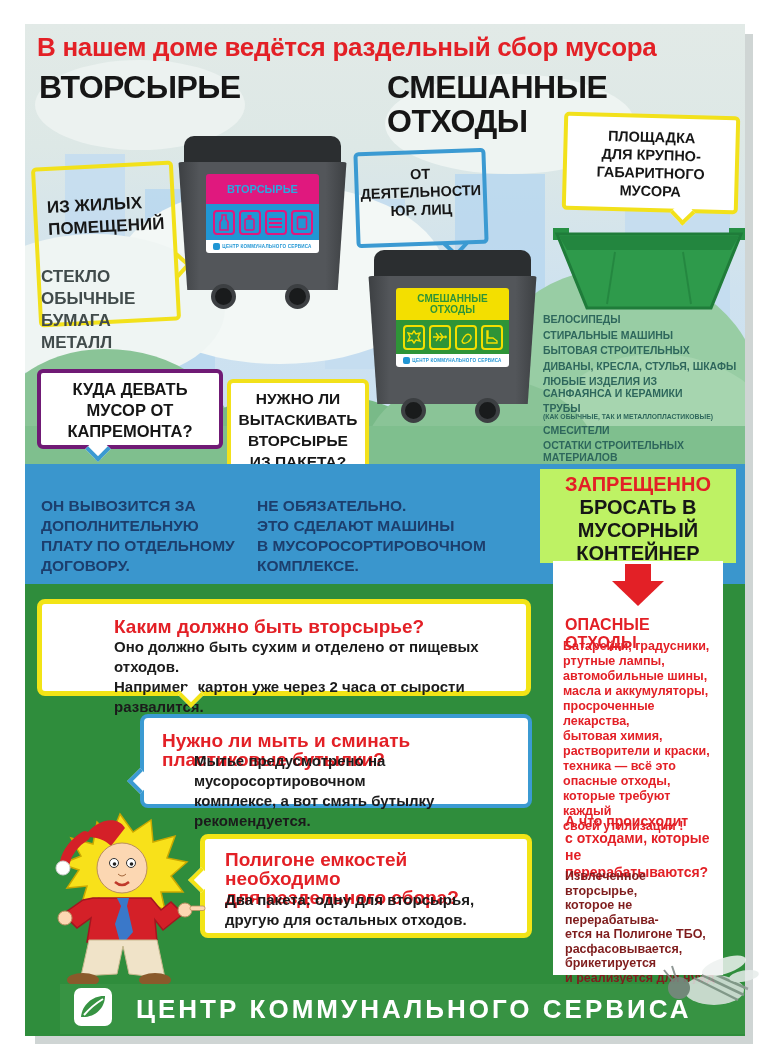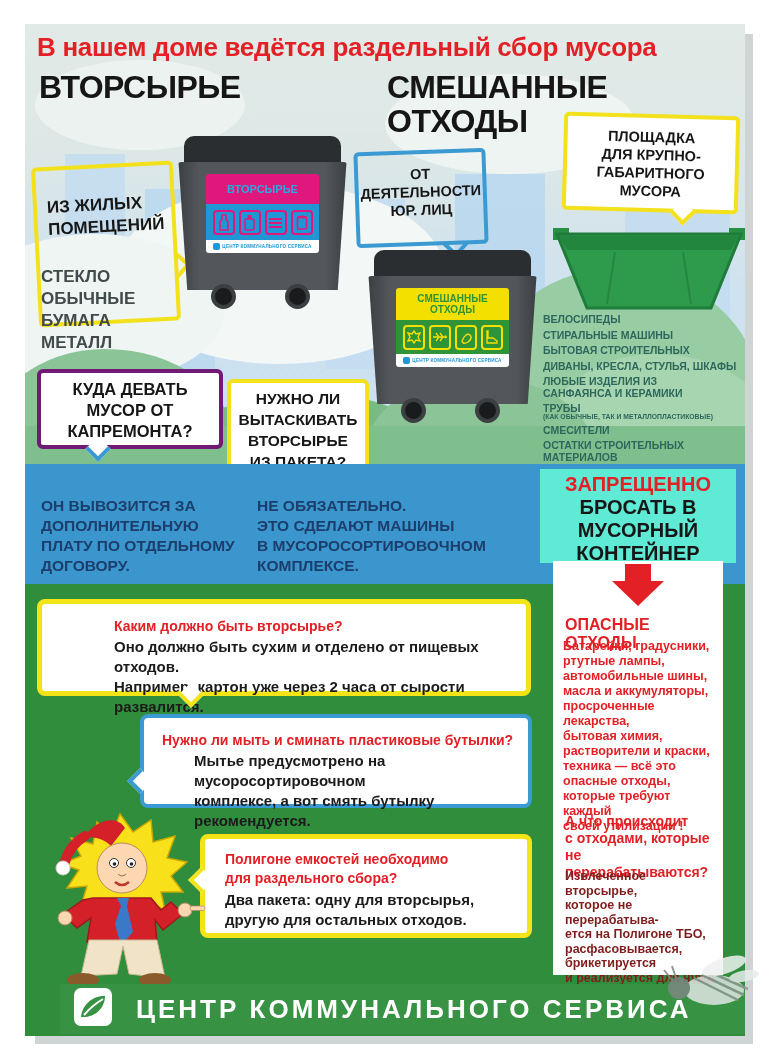--- a/index.html
+++ b/index.html
@@ -40,32 +40,32 @@
   .bin .label{position:absolute;left:31px;top:38px;width:113px;border-radius:3px;overflow:hidden;}
   .lbl-top{display:flex;align-items:center;justify-content:center;text-align:center;font-weight:800;}
   .lbl-icons{display:flex;align-items:center;justify-content:center;gap:4px;}
   .pg{width:22px;height:25px;border-radius:4px;box-sizing:border-box;display:flex;align-items:center;justify-content:center;}
   .lbl-brand{height:13px;background:#fff;display:flex;align-items:center;justify-content:center;gap:2px;}
   .lbl-brand .logo-dot{width:7px;height:7px;background:#2196d4;border-radius:2px;}
   .lbl-brand .t{font-size:4.6px;font-weight:700;color:#2196d4;letter-spacing:.2px;}
   
   .band{left:0;top:440px;width:720px;height:120px;background:#3a96cd;}
   .ans{top:472px;font-size:15.5px;font-weight:800;color:#1c3e6d;line-height:20px;}
-  .forbid{left:515px;top:445px;width:196px;height:94px;background:#5eead4;text-align:center;
+  .forbid{left:515px;top:445px;width:196px;height:94px;background:#bef264;text-align:center;
           font-weight:800;font-size:20px;line-height:23px;padding-top:4px;box-sizing:border-box;}
   .green{left:0;top:560px;width:720px;height:452px;background:#2f8d3c;}
   .wcol{left:528px;top:537px;width:170px;height:414px;background:#fff;}
   .arrow-shaft{width:26px;height:17px;background:#e32026;margin:3px auto 0;}
   .arrow-head{width:0;height:0;border-left:26px solid transparent;border-right:26px solid transparent;border-top:25px solid #e32026;margin:0 auto;}
   .hz-t{left:12px;top:55px;font-size:16px;font-weight:800;color:#e32026;}
   .hz-b{left:10px;top:78px;width:150px;font-size:12.5px;font-weight:700;color:#e32026;line-height:15px;}
   .nr-t{left:12px;top:252px;font-size:14px;font-weight:800;color:#e32026;line-height:17px;}
   .nr-b{left:12px;top:308px;width:150px;font-size:12.5px;font-weight:700;color:#7f1d1d;line-height:14.5px;}
   .qa{position:absolute;background:#fff;border-radius:8px;box-sizing:border-box;}
-  .qa .q{color:#e32026;font-weight:800;font-size:14px;line-height:19px;}
+  .qa .q{color:#e32026;font-weight:800;font-size:19px;line-height:19px;}
   .qa .a{color:#1b1b1b;font-weight:700;font-size:15px;line-height:20px;}
   
   .footer{left:35px;top:960px;width:685px;height:50px;background:#379343;display:flex;align-items:center;}
   .footer .brand{margin-left:24px;color:#fff;font-size:26px;font-weight:600;letter-spacing:3px;white-space:nowrap;}
   .wm{position:absolute;right:0;top:952px;width:185px;text-align:right;pointer-events:none;}
   .wm .txt{font-size:48px;font-weight:700;color:rgba(226,233,230,.8);letter-spacing:1px;line-height:44px;}
 </style>
 </head>
 <body>
 

